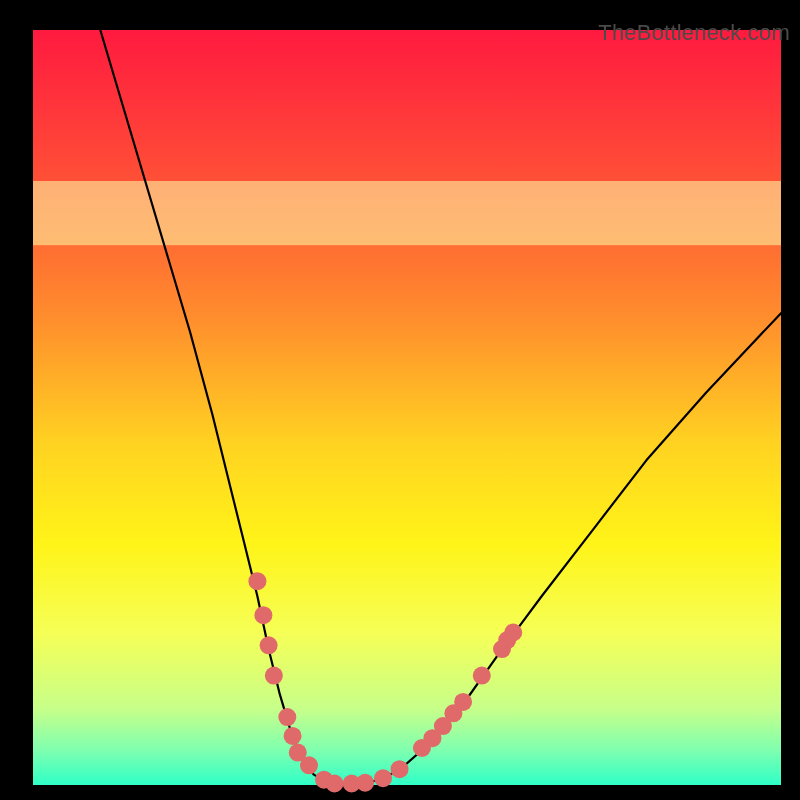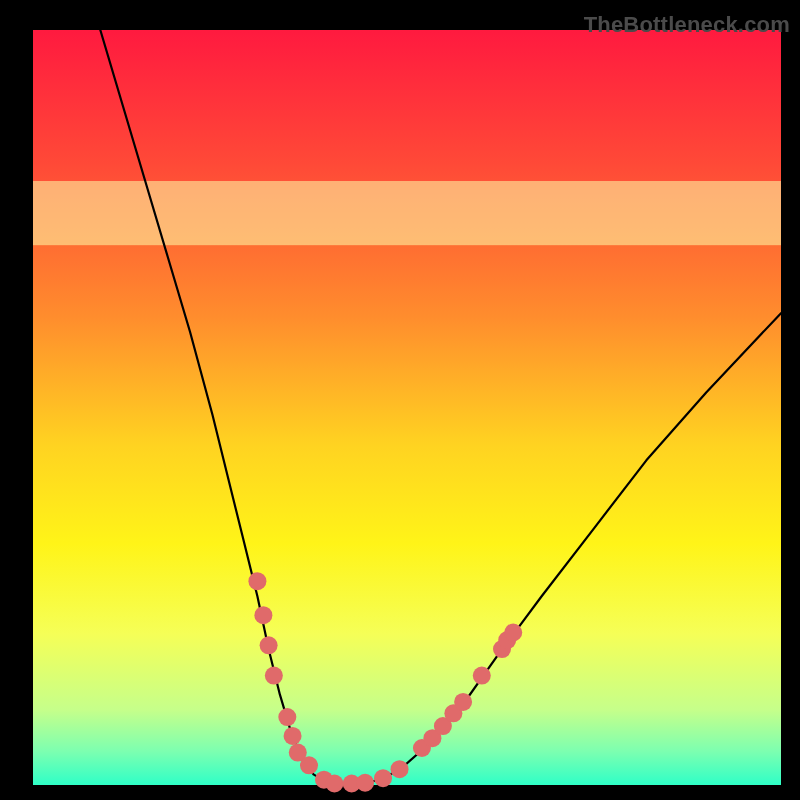--- a/index.html
+++ b/index.html
@@ -12,25 +12,25 @@
     overflow: hidden;
   }
   .frame {
     position: relative;
     width: 800px;
     height: 800px;
     background: #000;
   }
   .watermark {
     position: absolute;
-    top: 12px;
+    top: 20px;
     right: 10px;
     color: #4b4b4b;
     font-size: 22px;
-    font-weight: 700;
+    font-weight: 400;
     letter-spacing: 0.2px;
     font-family: Arial, Helvetica, sans-serif;
     z-index: 5;
   }
   svg {
     position: absolute;
     top: 0;
     left: 0;
   }
 </style>

